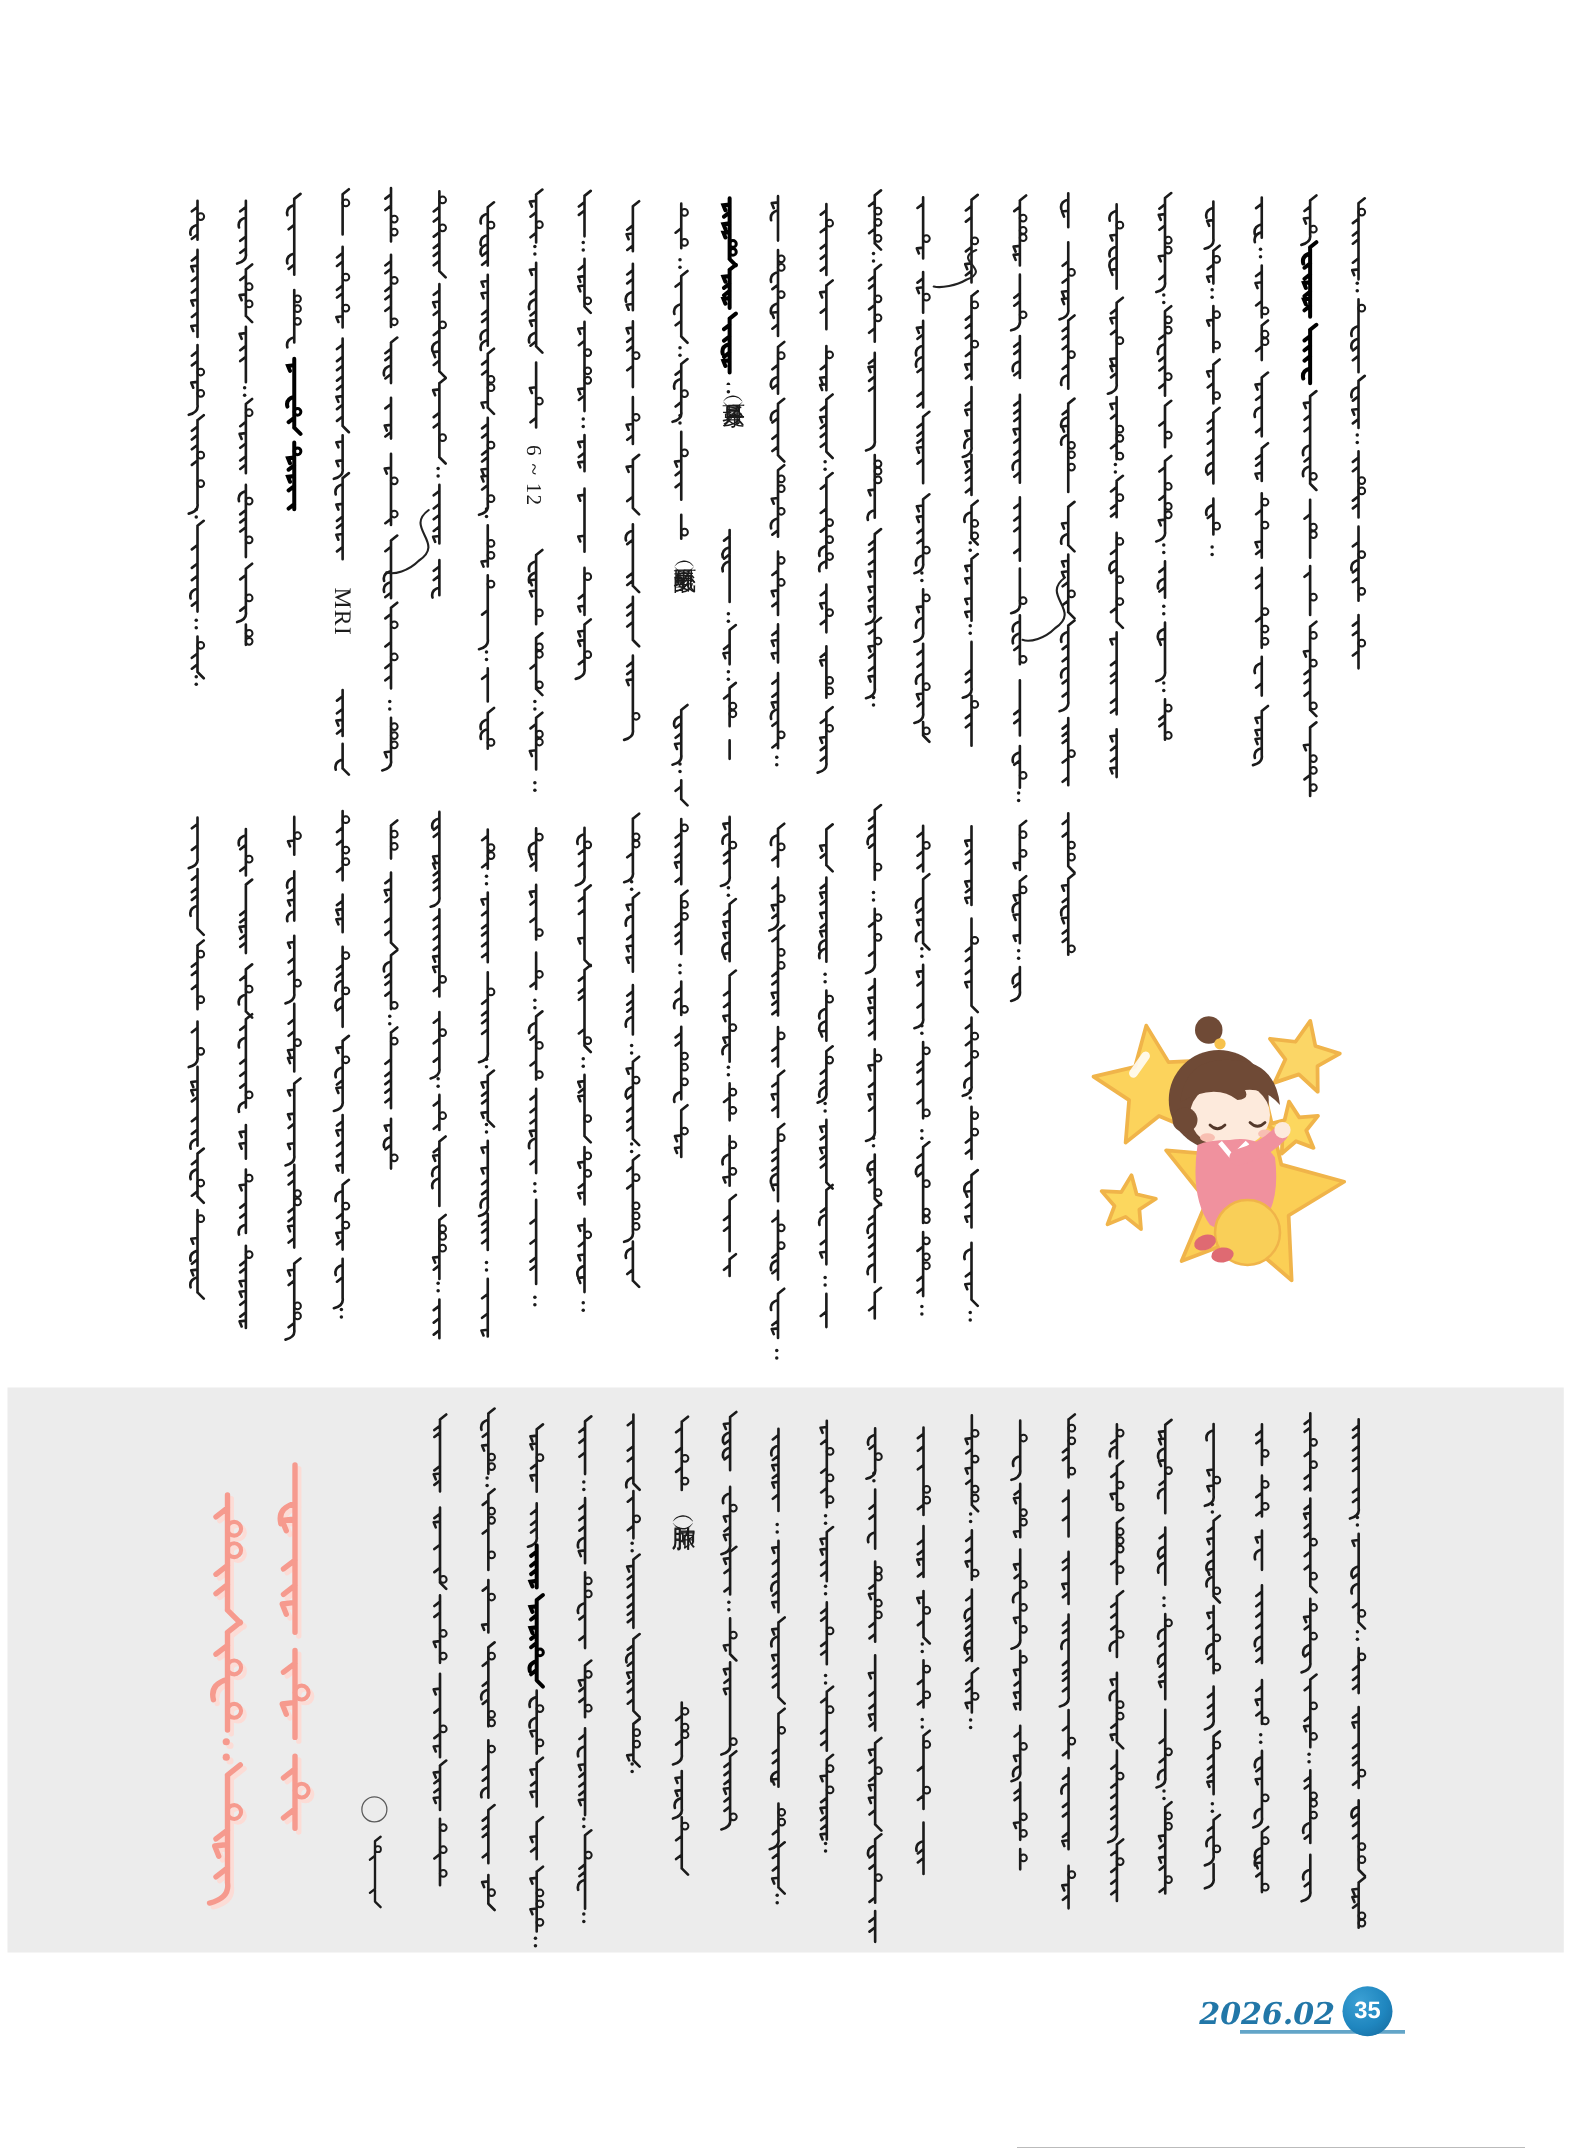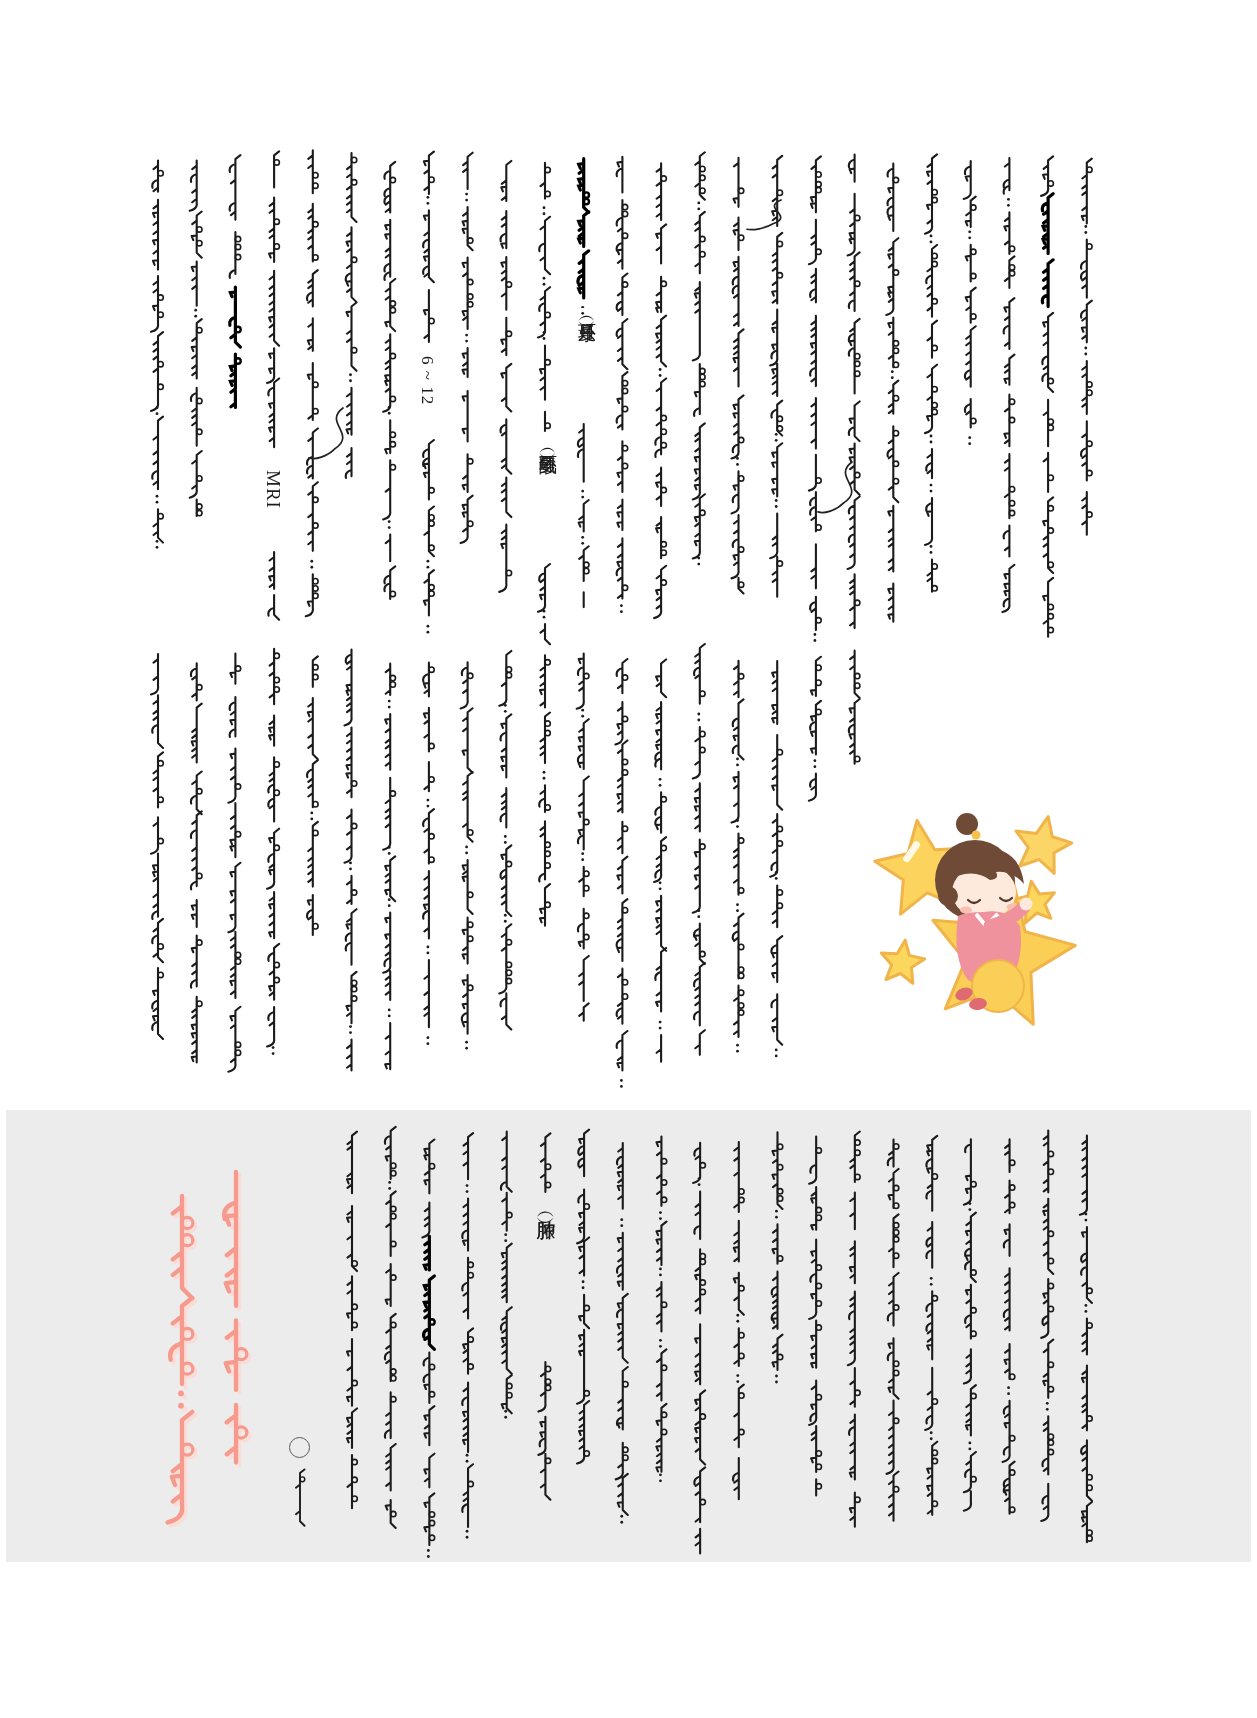--- a/index.html
+++ b/index.html
@@ -780,14 +780,19 @@
       <path d="M104 106 l10 12 l12 -12" stroke="#ffffff" stroke-width="4" fill="none"></path>
       <circle cx="126" cy="178" r="26" fill="#f9cf58" stroke="#f0b44a" stroke-width="2"></circle>
       <ellipse cx="92" cy="186" rx="9" ry="6" fill="#df6a72" transform="rotate(-20 92 186)"></ellipse>
       <ellipse cx="106" cy="196" rx="9" ry="6" fill="#df6a72" transform="rotate(-8 106 196)"></ellipse>
       <path d="M118 118 Q140 112 152 99" stroke="#f0919e" stroke-width="13" fill="none" stroke-linecap="round"></path>
       <circle cx="154" cy="96" r="6.5" fill="#fdeadc"></circle>
     </g>
     <rect x="36" y="32" width="7" height="24" rx="3.5" fill="#ffffff" opacity="0.85" transform="rotate(35 40 44)"></rect>
   </svg>
 
+  <div class="footer">
+    <div class="issue-rule"></div>
+    <div class="issue-date">2026.02</div>
+    <div class="page-badge">35</div>
+  </div>
 
 </div>
 
 </body></html>

